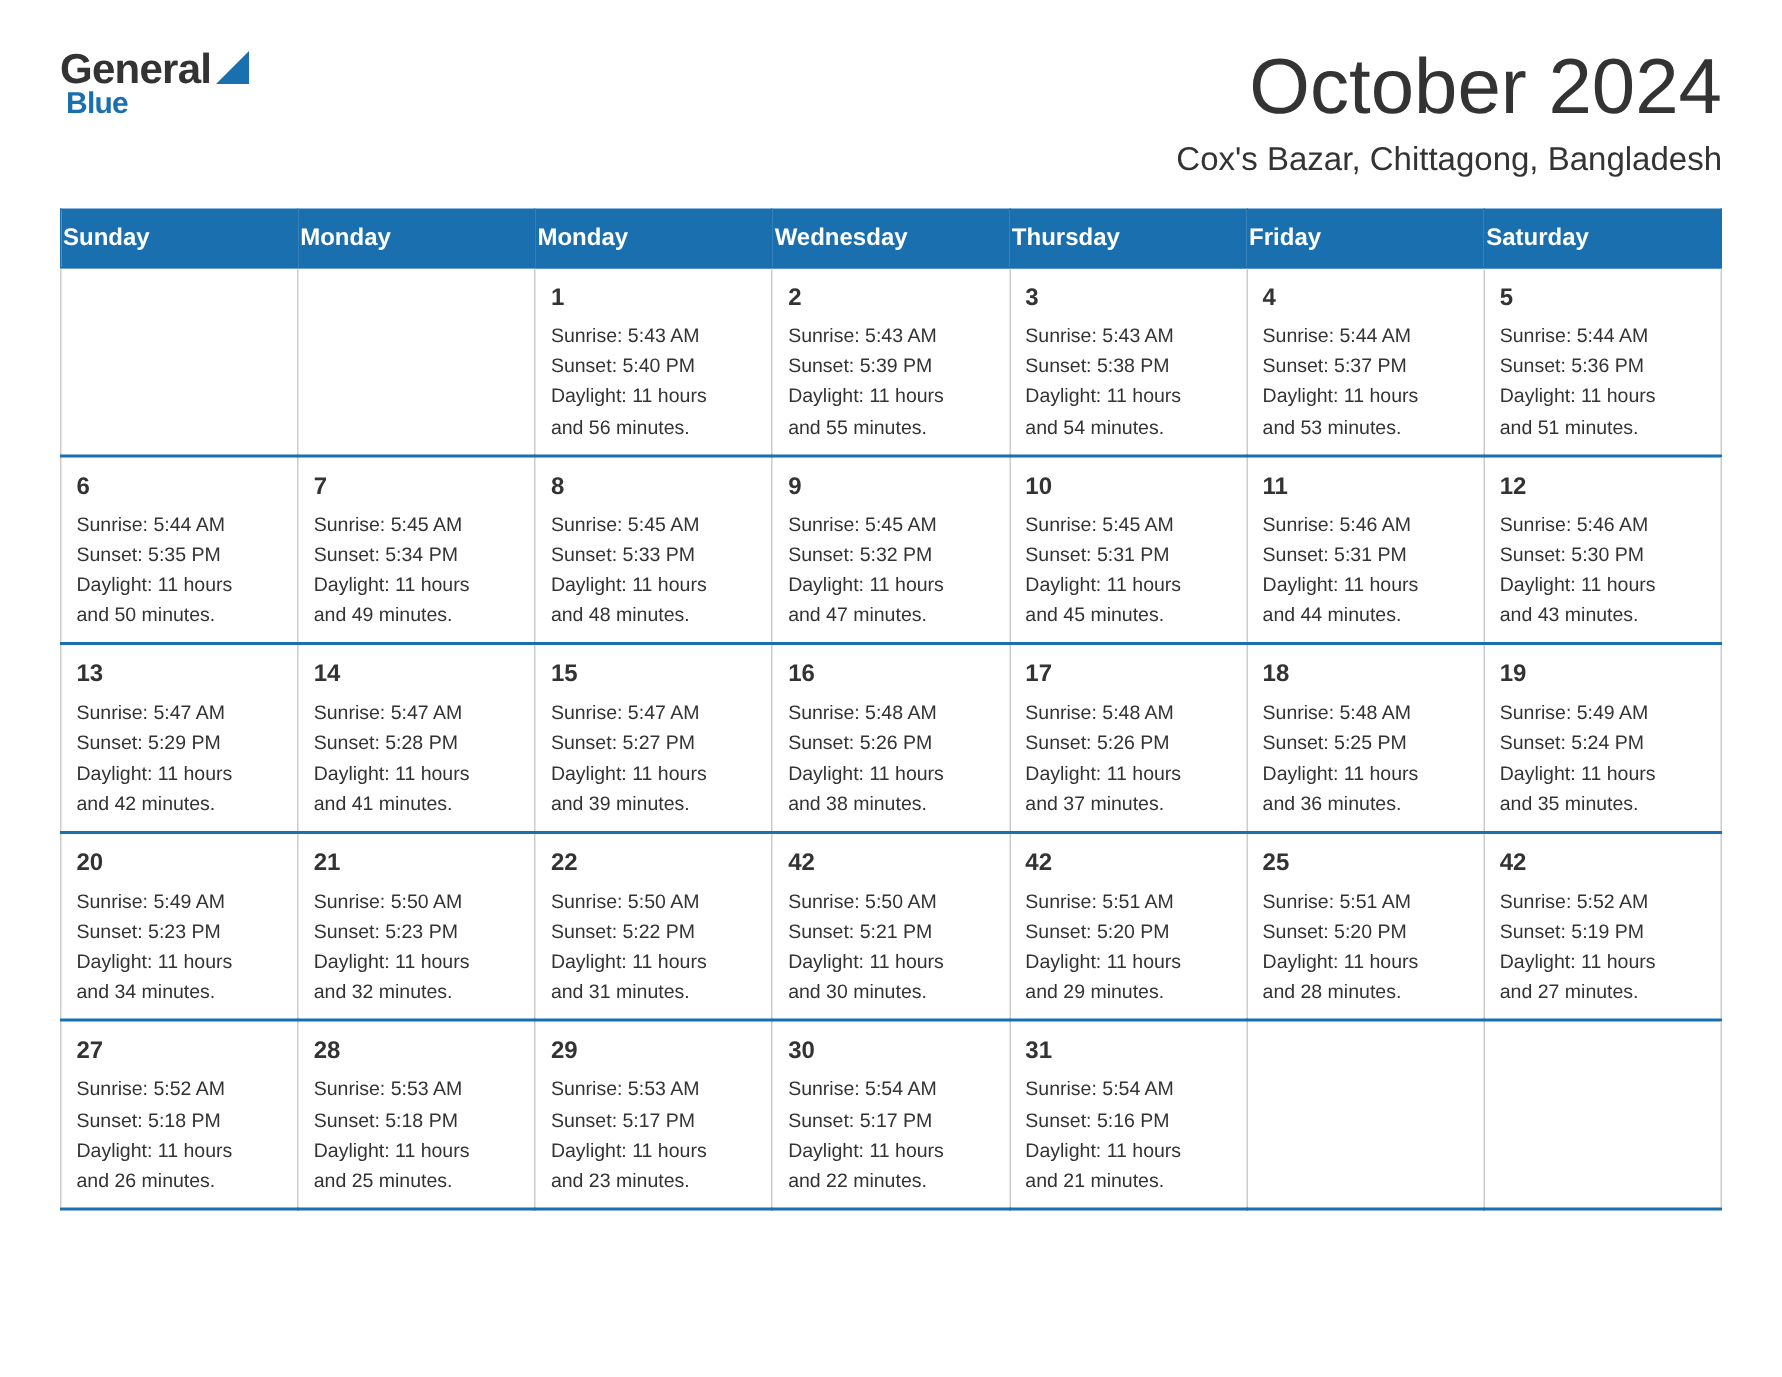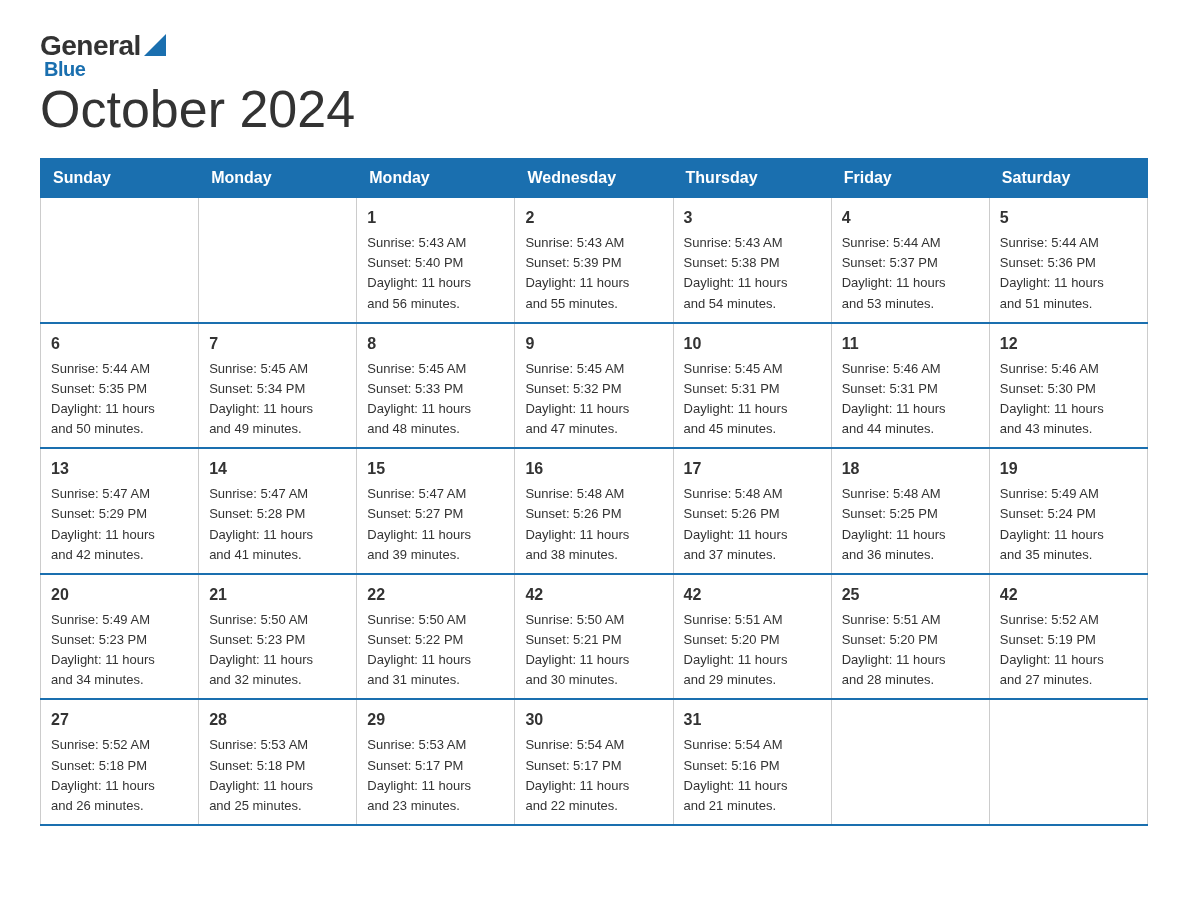--- a/index.html
+++ b/index.html
@@ -9,21 +9,20 @@
       color: #333;
       padding: 30px 40px;
       width: 1188px;
       min-height: 918px;
     }
     .header {
       display: flex;
       justify-content: space-between;
       align-items: flex-start;
       margin-bottom: 20px;
-      flex-direction: column;
     }
     .logo-wrapper {
       display: flex;
       flex-direction: column;
       align-items: flex-start;
     }
     .title-section {
       text-align: right;
     }
     .calendar-title {
@@ -38,21 +37,21 @@
       margin-top: 6px;
     }
     .calendar-table {
       width: 100%;
       border-collapse: collapse;
       border: 1px solid #ccc;
     }
     .calendar-table thead tr th {
       background-color: #1a6faf;
       color: #ffffff;
-      padding: 10px 12px;
+      padding: 10px 1px;
       font-size: 16px;
       font-weight: bold;
       text-align: left;
       border: 1px solid #1a6faf;
     }
     .calendar-table tbody tr td {
       vertical-align: top;
       padding: 8px 10px;
       border: 1px solid #ccc;
       width: 14.28%;
@@ -99,20 +98,21 @@
       <svg width="22" height="22" viewBox="0 0 22 22" style="margin-left:3px;margin-bottom:2px;">
         <polygon points="0,22 22,22 22,0" fill="#1a6faf"></polygon>
       </svg>
     </div>
     <div class="logo-row2">
       <span style="font-size:20px;font-weight:bold;color:#1a6faf;letter-spacing:-0.5px;margin-left:4px;">Blue</span>
     </div>
   </div>
   <div class="title-section">
     <div class="calendar-title">October 2024</div>
+    <div class="calendar-subtitle">Cox's Bazar, Chittagong, Bangladesh</div>
   </div>
 </div>
 
 <table class="calendar-table">
   <thead>
     <tr>
     <th>Sunday</th>
         <th>Monday</th>
         <th>Monday</th>
         <th>Wednesday</th>

